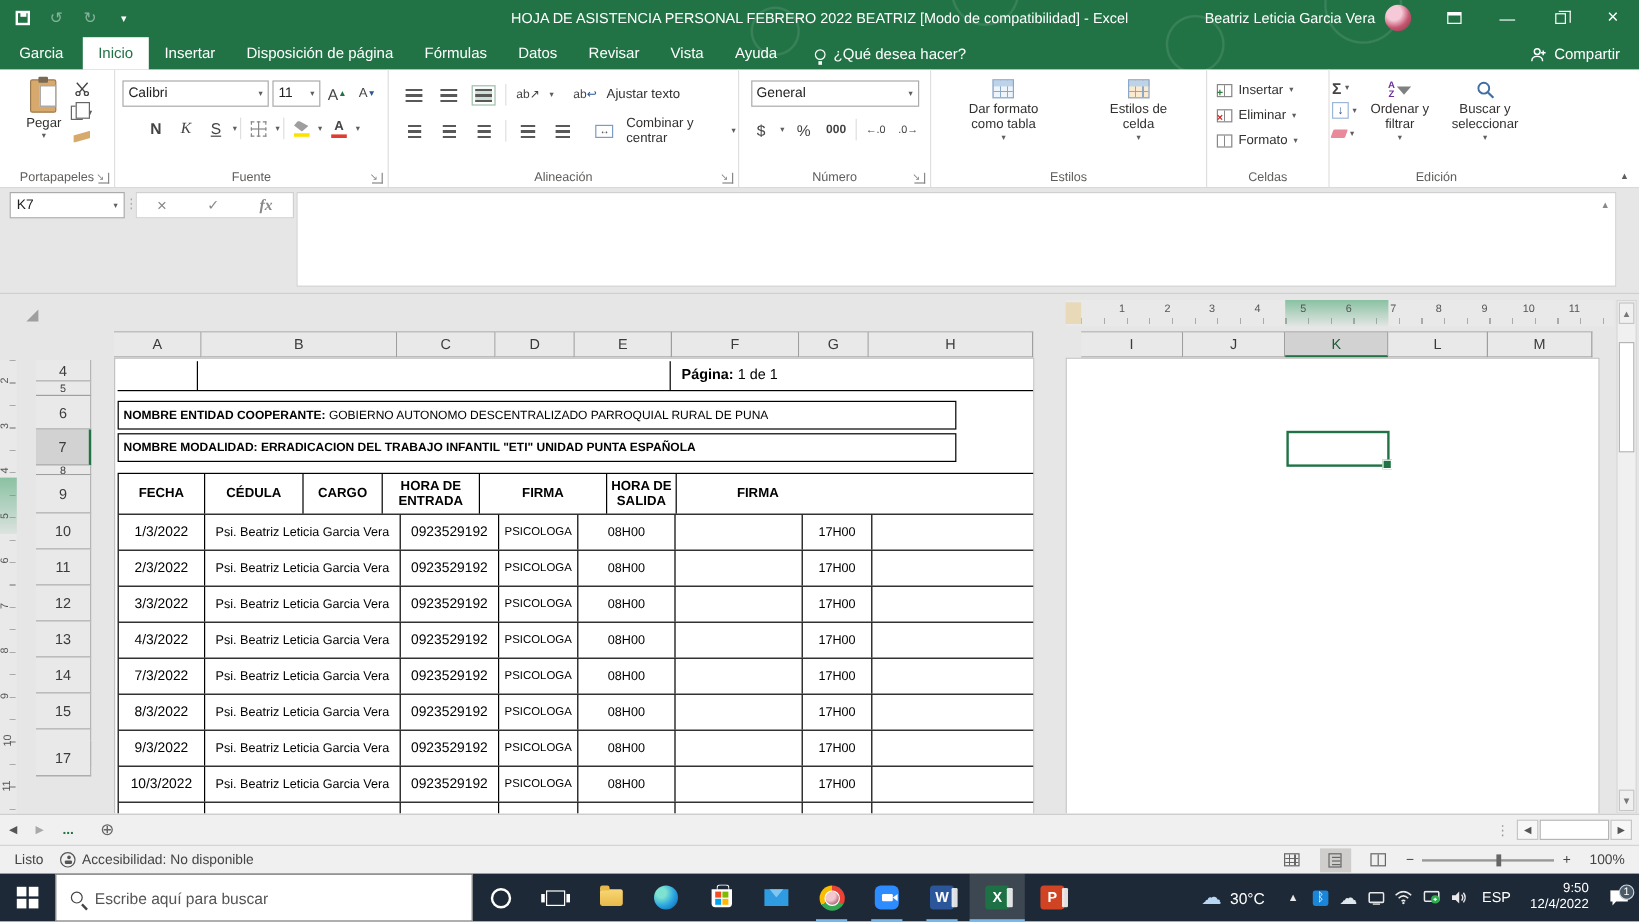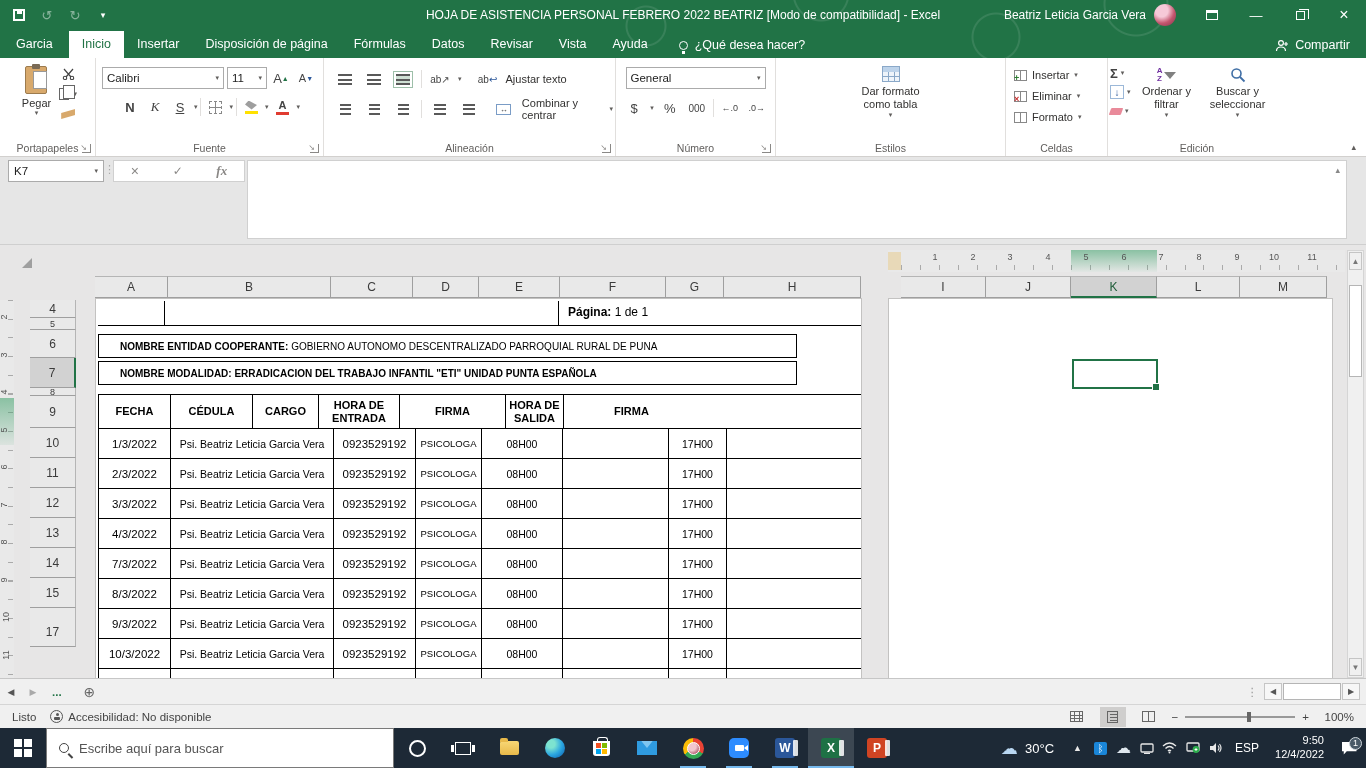--- a/index.html
+++ b/index.html
@@ -113,21 +113,21 @@
   .col-cell { position:absolute; top:0; height:22px; background:#e9e9e9; border-right:1px solid #9f9f9f; border-top:1px solid #b5b5b5; border-bottom:1px solid #9f9f9f; display:flex; align-items:center; justify-content:center; font-size:12px; color:#3b3b3b; }
   .col-cell.selected { background:#d2d2d2; border-bottom:2px solid #217346; color:#1e5c38; }
   .row-strip { position:absolute; left:30px; width:46px; top:0; }
   .row-cell { position:absolute; left:0; width:46px; background:#e9e9e9; border-bottom:1px solid #9f9f9f; border-right:1px solid #b5b5b5; display:flex; align-items:center; justify-content:center; font-size:12px; color:#3b3b3b; overflow:hidden; }
   .row-cell.selected { background:#d2d2d2; border-right:2px solid #217346; }
   .select-all-tri { position:absolute; left:22px; top:13px; width:0; height:0; border-bottom:10px solid #9f9f9f; border-left:10px solid transparent; }
   
   .hdr-strip { position:absolute; left:2px; top:2px; width:763px; height:25px; border-bottom:1.5px solid #000; }
   .vline { position:absolute; top:0; bottom:0; width:1px; background:#000; }
   .pagina { position:absolute; left:470px; top:4px; font-size:12px; color:#000; }
-  .info-box { position:absolute; left:2px; width:699px; height:24px; border:1.2px solid #000; display:flex; align-items:center; padding-left:21px; font-size:10px; color:#000; white-space:nowrap; overflow:hidden; }
+  .info-box { position:absolute; left:2px; width:699px; height:24px; border:1.2px solid #000; display:flex; align-items:center; padding-left:4px; font-size:10px; color:#000; white-space:nowrap; overflow:hidden; }
   .b { font-weight:bold; }
   
   #sheet-table { position:absolute; left:2px; top:95px; width:765px; border:1.5px solid #000; }
   .t-row { display:flex; border-bottom:1px solid #000; }
   .t-cell { border-right:1px solid #000; display:flex; align-items:center; justify-content:center; text-align:center; color:#000; overflow:hidden; }
   .t-cell:last-child { border-right:none; }
   .t-head .t-cell { font-weight:bold; font-size:11px; line-height:1.15; height:33px; }
   .t-data .t-cell { height:29px; }
   .fs0{font-size:11.5px;} .fs1{font-size:10.5px;} .fs2{font-size:11.5px;} .fs3{font-size:9.5px;} .fs4{font-size:10.5px;} .fs6{font-size:10.5px;}
   
@@ -398,39 +398,44 @@
         <span class="caret">▾</span>
       </div>
     <div class="minirow" style="gap:5px;">
       <span class="icon-btn" style="font-size:13px;">
           <span>$</span>
         </span>
         <span class="caret">▾</span>
       <span class="icon-btn" style="font-size:13px;">
           <span>%</span>
         </span>
-      <span class="icon-btn" style="font-size:10px;font-weight:normal;">
+      <span class="icon-btn" style="font-size:10px;font-weight:bold;">
           <span>000</span>
         </span>
       <span style="width:1px;height:18px;background:#e1dfdd;"></span>
       <span class="icon-btn" style="font-size:9px;">
           <span>←.0</span>
         </span>
       <span class="icon-btn" style="font-size:9px;">
           <span>.0→</span>
         </span>
     </div>
     <span class="glabel">Número</span>
     <span class="dlg-launch"></span>
   </div>
 
   <div class="rgroup" style="width:230px; justify-content:space-around; padding-top:6px;">
     <div class="bigbtn" style="width:72px; text-align:center;">
       <span class="tbl-icon"></span>
       <span style="line-height:1.2; margin-top:3px;">Dar formato como tabla</span>
+      <span class="caret">▾</span>
+    </div>
+    <div class="bigbtn" style="width:64px; text-align:center;">
+      <span class="tbl-icon" style="background-color:#fbe9d0;"></span>
+      <span style="line-height:1.2; margin-top:3px;">Estilos de celda</span>
       <span class="caret">▾</span>
     </div>
     <span class="glabel">Estilos</span>
   </div>
 
   <div class="rgroup" style="width:102px; flex-direction:column; gap:5px; padding-top:9px; padding-left:8px;">
     <div class="minirow" style="gap:5px; height:16px;">
       <span class="cells-mini green"></span>
       <span style="font-size:11px;color:#323130;">Insertar</span>
         <span class="caret">▾</span>

